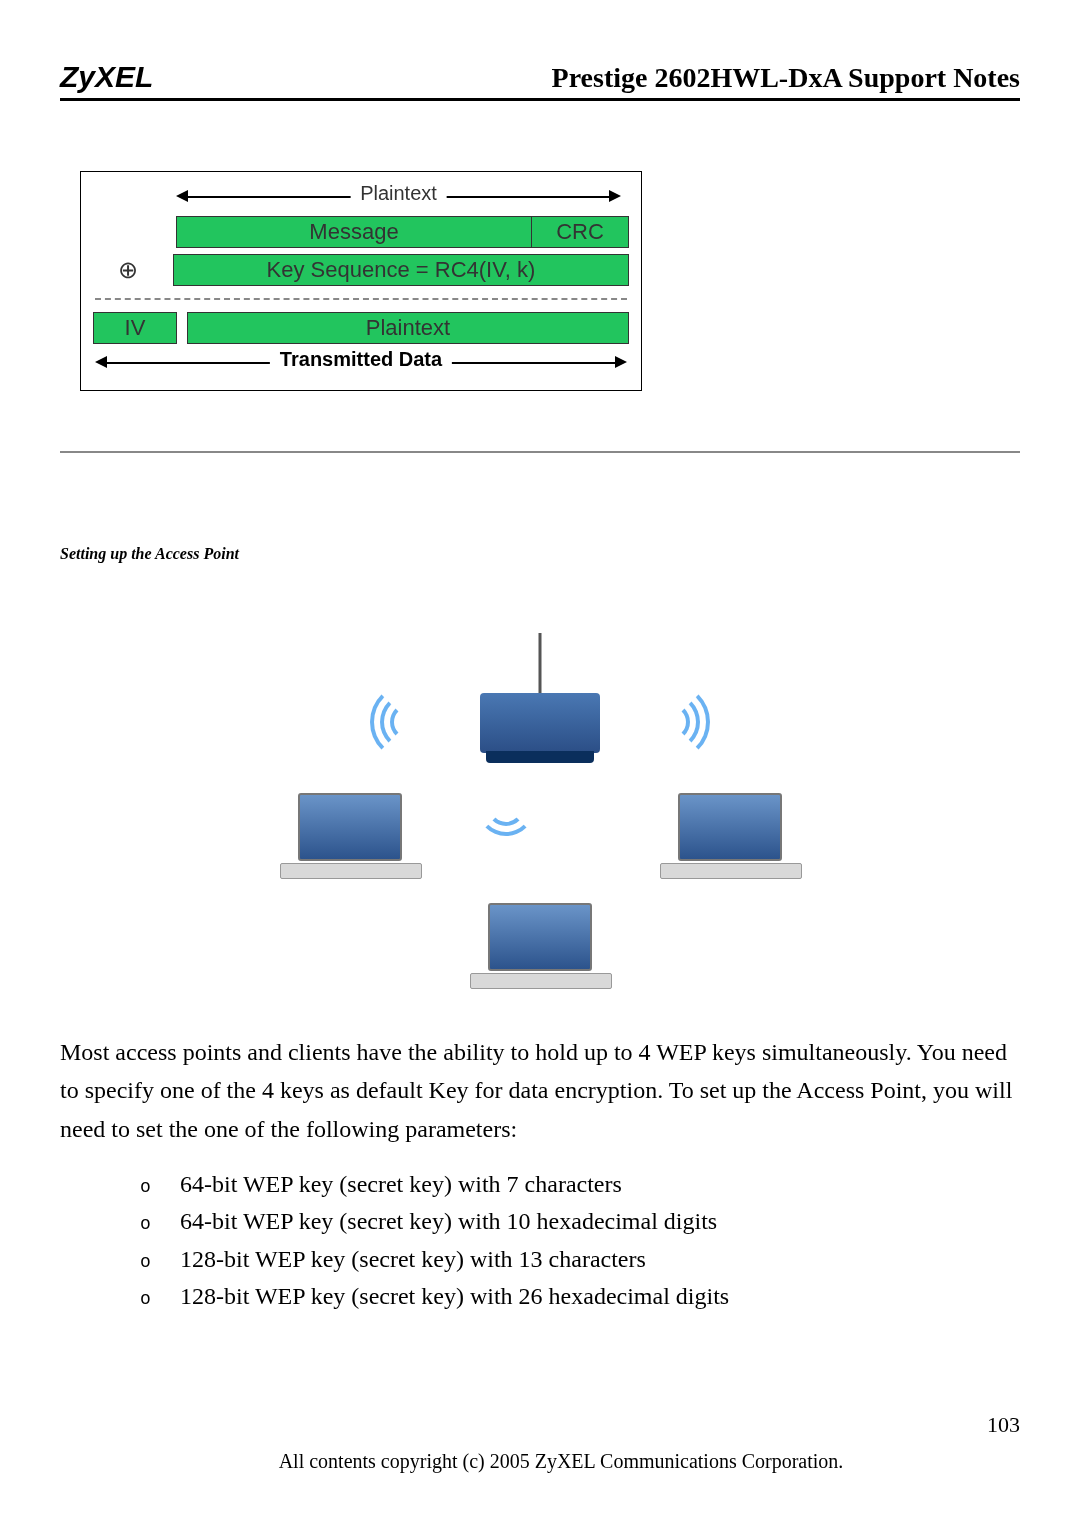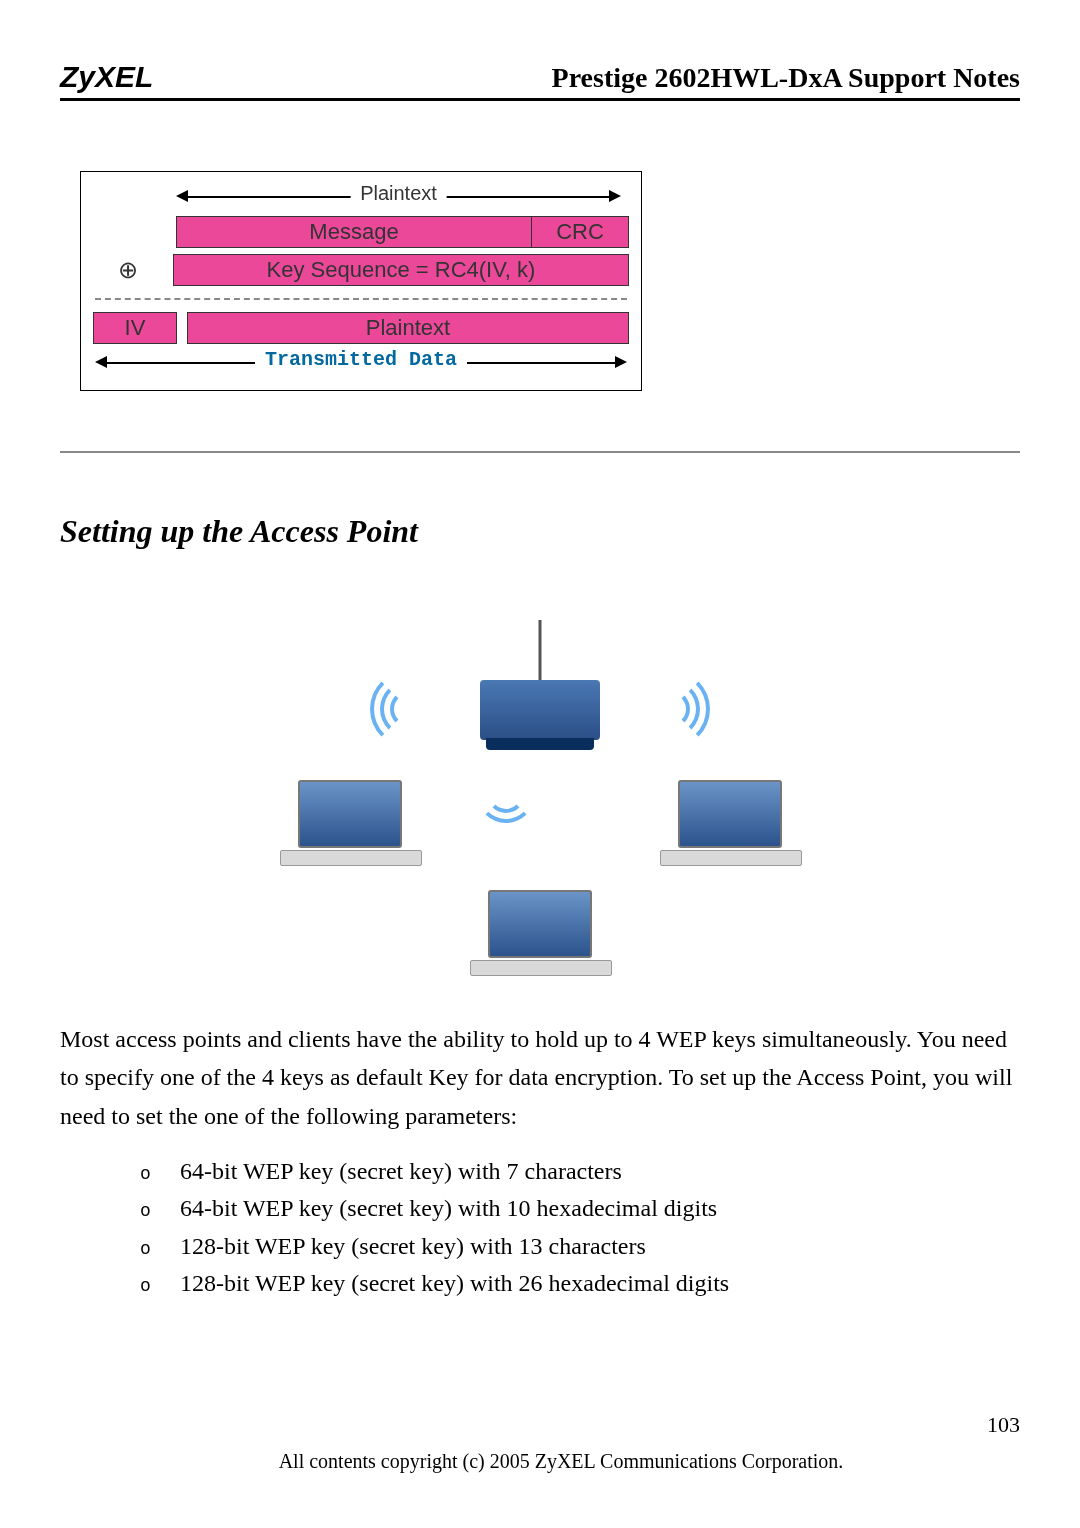--- a/index.html
+++ b/index.html
@@ -82,21 +82,21 @@
   }
   .row-box {
     display: flex;
     margin: 2px 12px 6px 12px;
   }
   .cell {
     border: 1px solid #333;
     font-size: 22px;
     padding: 2px 6px;
     text-align: center;
-    background: #ec4899;
+    background: #22c55e;
   }
   .cell.small { width: 70px; }
   .cell.grow { flex: 1; }
   .xor {
     width: 70px;
     text-align: center;
     font-size: 24px;
     display: flex;
     align-items: center;
     justify-content: center;
@@ -107,22 +107,22 @@
   }
   .hr-sep {
     margin-top: 60px;
     border: 0;
     border-top: 2px solid #888;
   }
   .section-heading {
     font-family: "Times New Roman", Times, serif;
     font-weight: bold;
     font-style: italic;
-    font-size: 32px;
-    margin-top: 60px;
+    font-size: 16px;
+    margin-top: 92px;
   }
   .ap-illustration {
     margin: 50px auto 40px auto;
     width: 520px;
     height: 380px;
     position: relative;
   }
   .wifi-arc {
     position: absolute;
     border: 4px solid #6ab2f2;
@@ -246,21 +246,21 @@
 
       <div class="row-box">
         <div class="cell small">IV</div>
         <div class="cell grow" style="margin-left:10px;">Plaintext</div>
       </div>
 
       <div class="row-arrowline" style="margin-left:14px;margin-right:14px;margin-top:4px;margin-bottom:0;">
         <div class="arrow-head-l" style="left:0;"></div>
         <div class="arrow-line" style="left:12px;right:12px;"></div>
         <div class="arrow-head-r" style="right:0;"></div>
-        <div class="arrow-label" style="font-weight:bold;color:#0369a1;font-family:Liberation Mono, monospace;">Transmitted Data</div>
+        <div class="arrow-label" style="font-weight:bold;color:#000000;">Transmitted Data</div>
       </div>
 
     </div>
   </div>
 
   <hr class="hr-sep">
 
   <div class="section-heading">Setting up the Access Point</div>
 
   <div class="ap-illustration">

